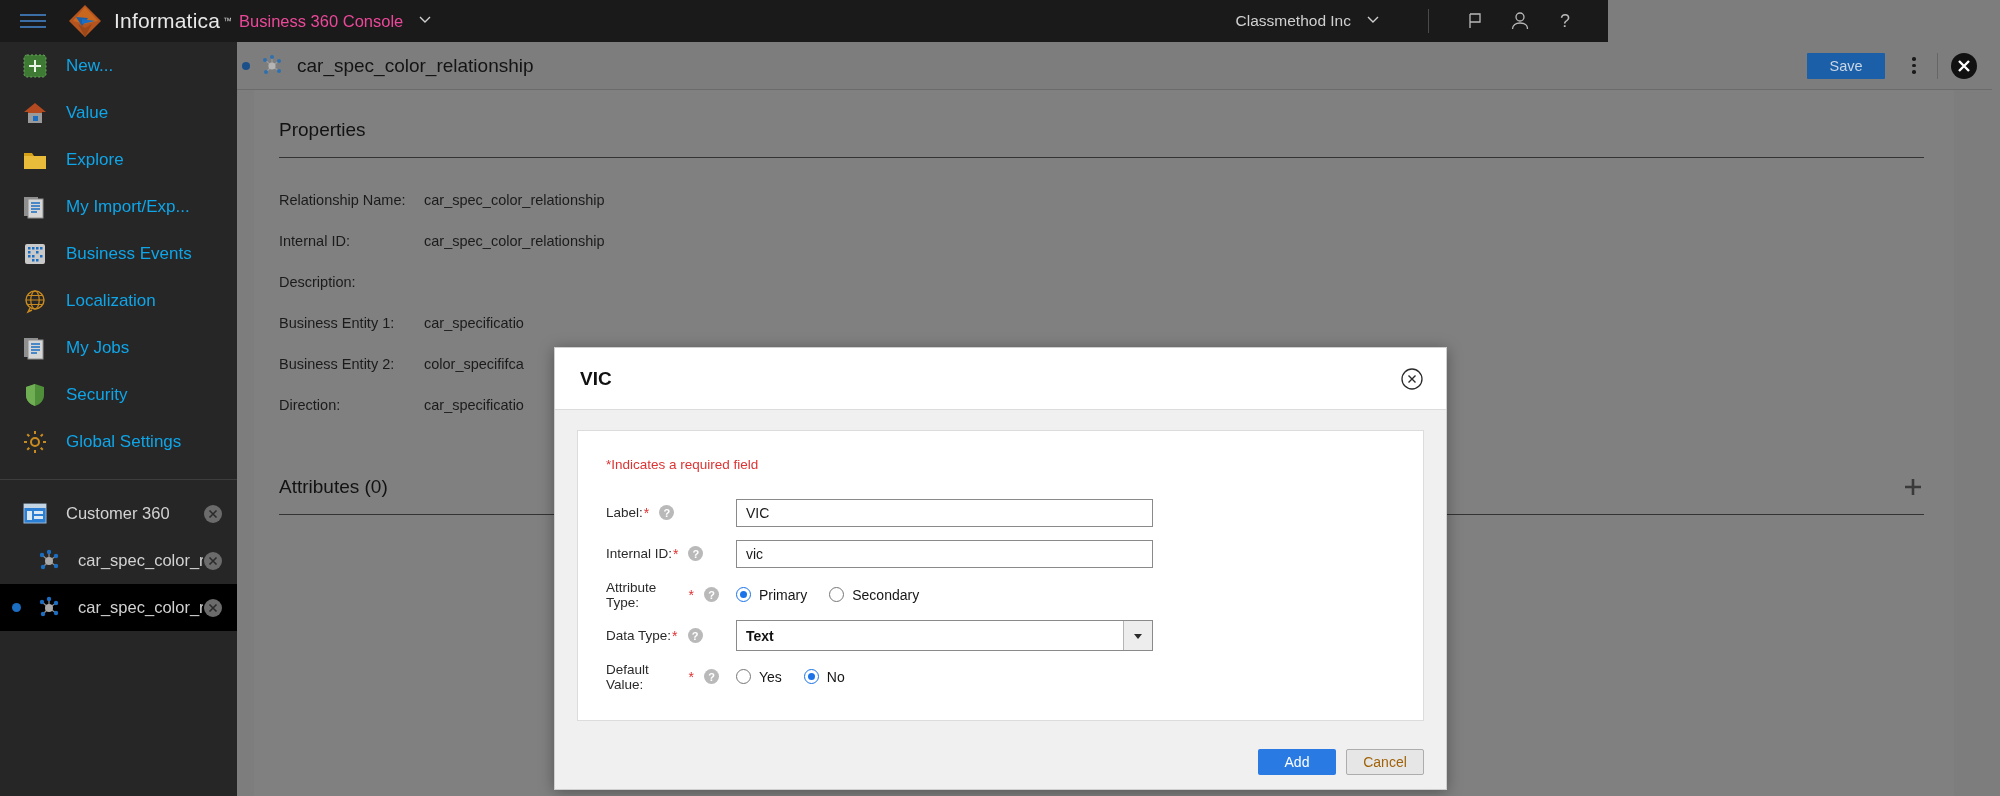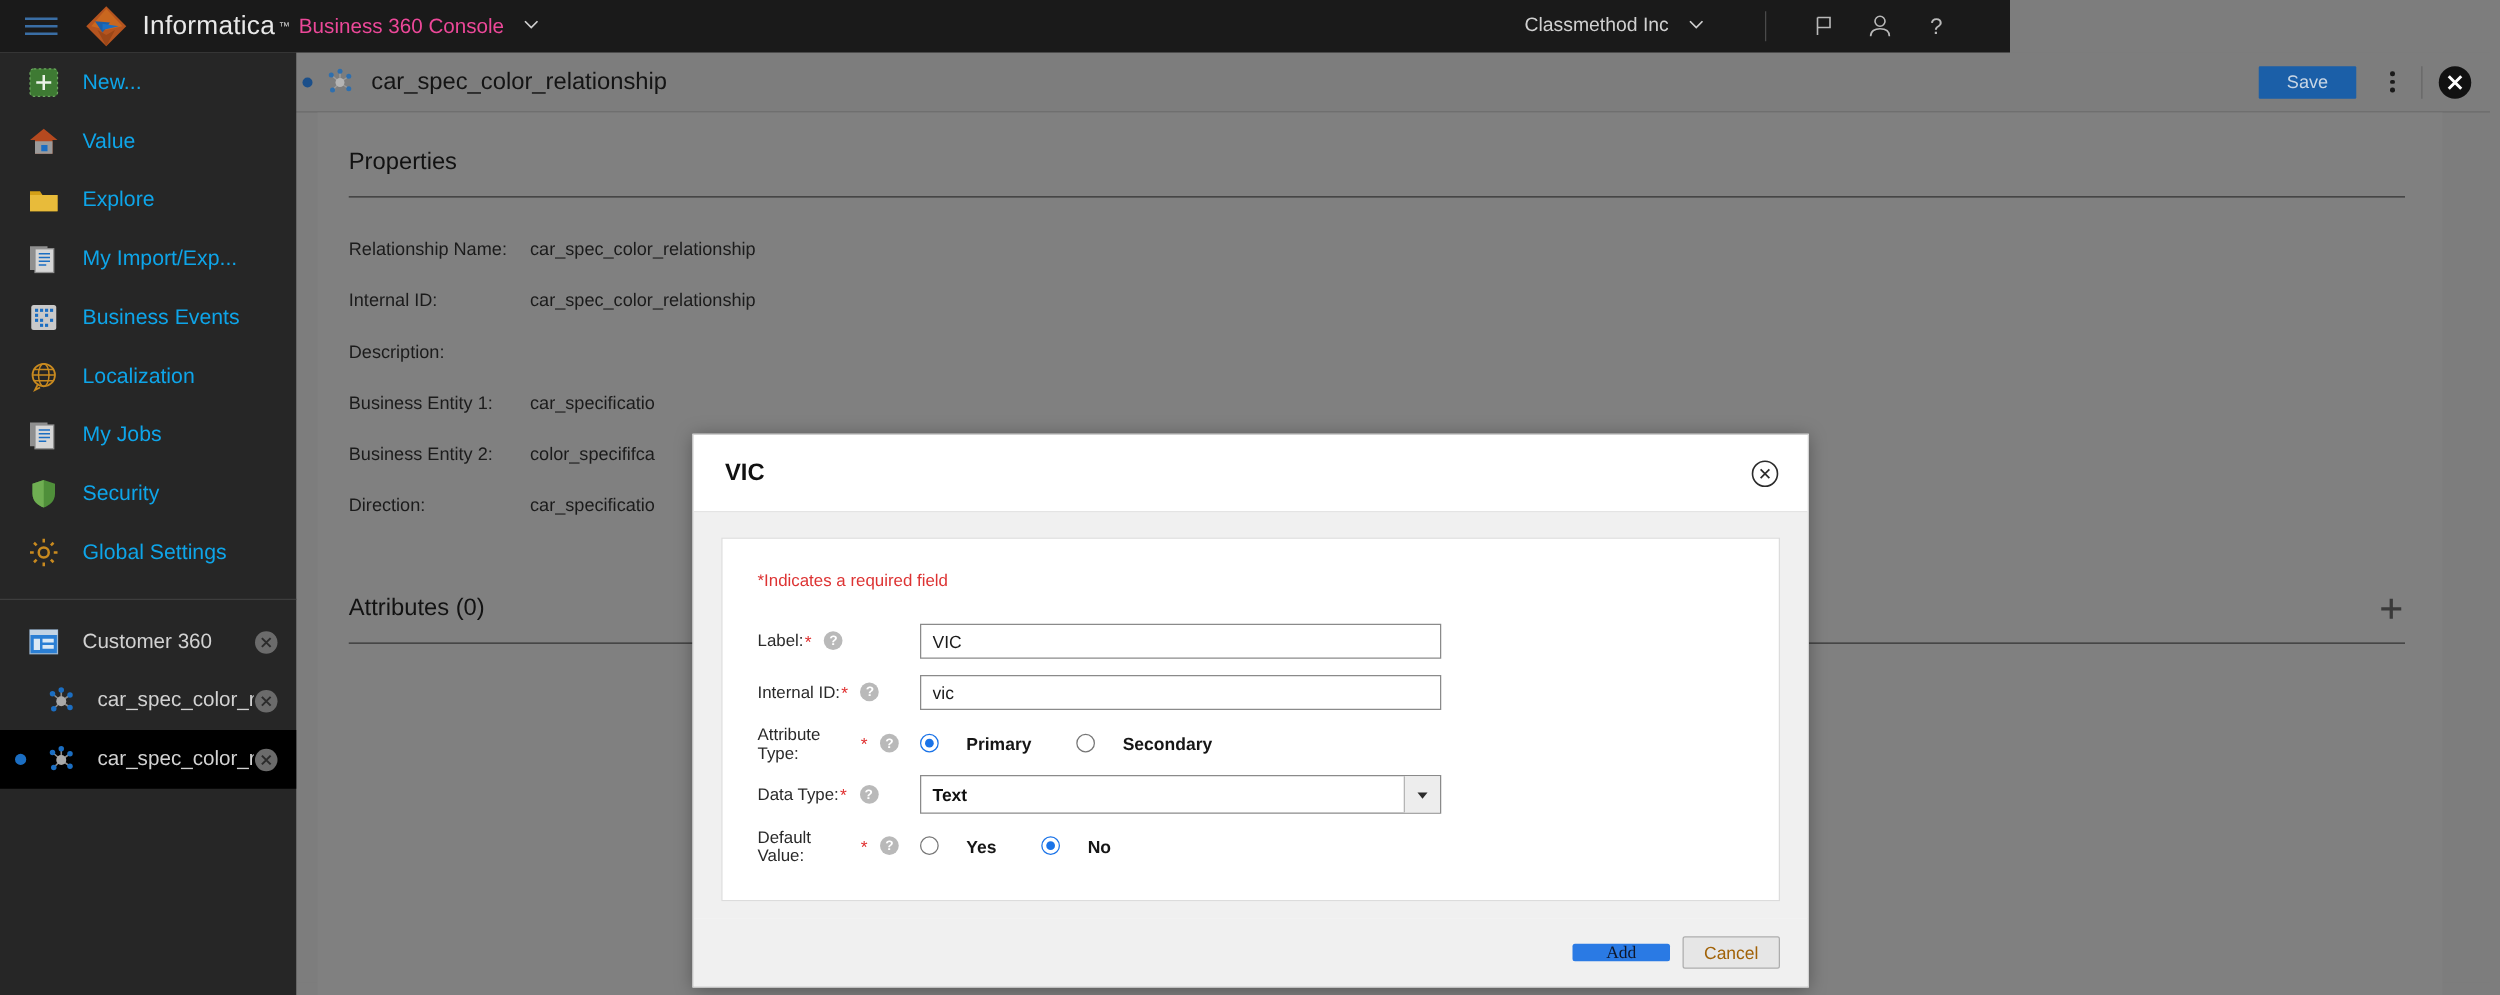--- a/index.html
+++ b/index.html
@@ -33,21 +33,21 @@
     color: #e8e8e8; font-size: 21px; letter-spacing: .2px;
     font-weight: 300; margin-right: 3px;
   }
   .brand-sup { color: #cfcfcf; font-size: 9px; vertical-align: super; }
   .brand-sub {
     color: #ec4899; font-size: 16.5px; margin-left: 7px; font-weight: 400;
   }
   .brand-caret { margin-left: 14px; }
 
   .topbar-right {
-    margin-left: auto; display: flex; align-items: center; gap: 3px; padding-right: 38px;
+    margin-left: auto; display: flex; align-items: center; gap: 3px; padding-right: 22px;
   }
   .org-name { color: #d0d0d0; font-size: 15.5px; }
   .tb-caret { margin-left: 11px; margin-right: 22px; }
   .tb-div { width: 1px; height: 24px; background: #4a4a4a; margin: 0 22px; }
   .tb-icon {
     width: 42px; height: 42px; display: flex; align-items: center; justify-content: center;
     cursor: pointer;
   }
 
   
@@ -205,42 +205,42 @@
   .selwrap {
     width: 417px; height: 31px; position: relative;
     border: 1px solid #8a8a8a; background: #fff; display: flex; align-items: center;
   }
   .selval { font-size: 14px; color: #111; padding-left: 9px; font-weight: 600; }
   .selarrow {
     position: absolute; right: 0; top: 0; width: 29px; height: 29px;
     background: #ededed; border-left: 1px solid #b5b5b5;
     display: flex; align-items: center; justify-content: center; cursor: pointer;
   }
-  .radio-group { display: flex; align-items: center; gap: 22px; font-weight: bold; }
+  .radio-group { display: flex; align-items: center; gap: 8px; }
   .radio {
     width: 15px; height: 15px; border-radius: 50%;
     border: 1.5px solid #767676; background: #fff;
     display: flex; align-items: center; justify-content: center;
     flex: 0 0 15px; cursor: pointer;
   }
   .radio.on { border-color: #1a73e8; }
   .radio.on::after {
     content: ""; width: 7px; height: 7px; border-radius: 50%; background: #1a73e8;
   }
   .radio-lbl { font-size: 14px; color: #161616; margin-right: 14px; cursor: pointer; }
 
   .modal-foot {
     height: 54px; background: #f0f0f0;
     display: flex; align-items: center; justify-content: flex-end;
     padding-right: 22px; gap: 10px; flex: 0 0 54px;
   }
   .btn-add {
-    width: 78px; height: 14px; background: #2a7ae4; color: #0f172a;
+    width: 78px; height: 26px; background: #2a7ae4; color: #ffffff;
     border: none; font-size: 14px; cursor: pointer; border-radius: 2px;
-    font-family: Liberation Serif, serif;
+    font-family: Liberation Sans, sans-serif;
   }
   .btn-cancel {
     width: 78px; height: 26px; background: #e6e6e6; color: #a16207;
     border: 1px solid #adadad; font-size: 14px; cursor: pointer; border-radius: 2px;
     font-family: "Liberation Sans", sans-serif;
   }
 </style>
 </head>
 <body>
 

